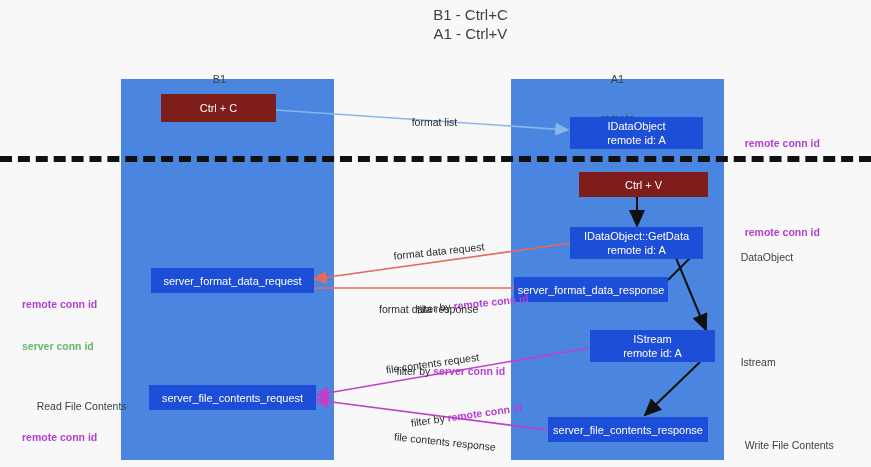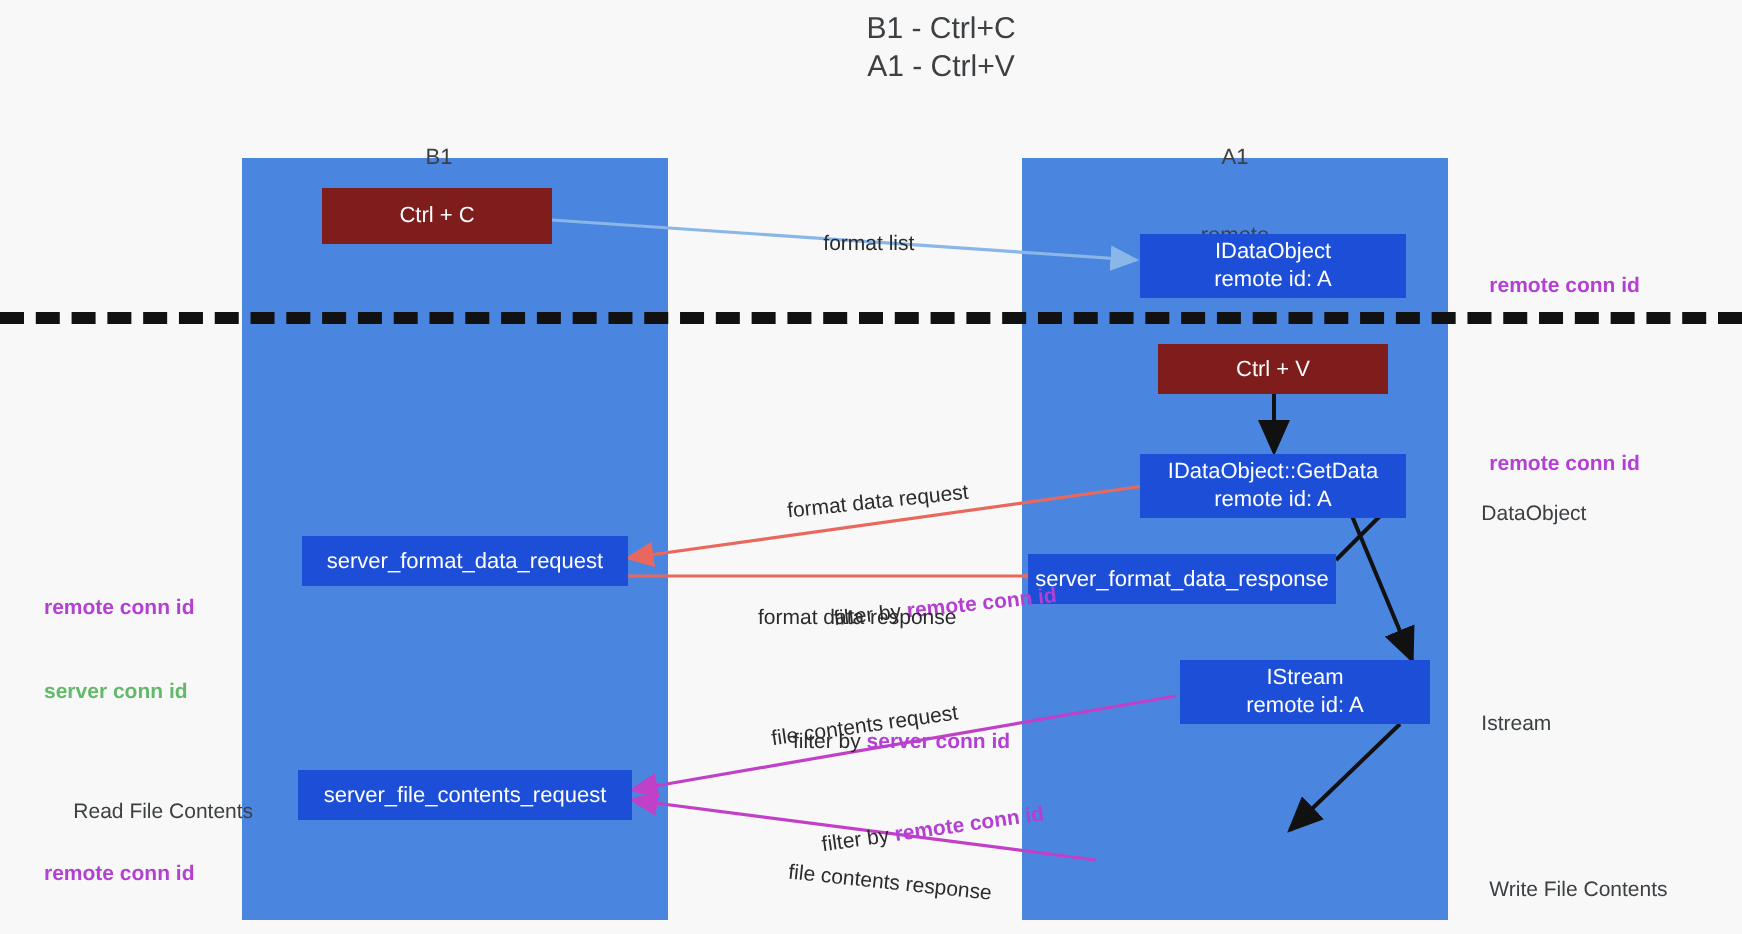--- a/index.html
+++ b/index.html
@@ -124,38 +124,41 @@
 
   <div class="node orange" style="left:151px;top:268px;width:163px;height:25px;">
     <span>server_format_data_request</span>
   </div>
 
   <div class="node orange" style="left:570px;top:117px;width:133px;height:32px;">
     <span>IDataObject
 remote id: A</span>
   </div>
 
-  <div class="node green" style="left:579px;top:172px;width:115px;height:25px;">
+  <div class="node green" style="left:579px;top:172px;width:129px;height:25px;">
     <span>Ctrl + V</span>
   </div>
 
   <div class="node orange" style="left:570px;top:227px;width:133px;height:32px;">
     <span>IDataObject::GetData
 remote id: A</span>
   </div>
 
   <div class="node orange" style="left:514px;top:277px;width:154px;height:25px;">
     <span>server_format_data_response</span>
   </div>
 
   <div class="node orange" style="left:590px;top:330px;width:125px;height:32px;">
     <span>IStream
 remote id: A</span>
   </div>
 
+  <div class="node orange" style="left:548px;top:417px;width:160px;height:25px;">
+    <span>server_file_contents_response</span>
+  </div>
 
   <div class="elabel" style="left:400px;top:101px;">
     <span>format list</span>
   </div>
 
   <div class="elabel" style="left:390px;top:221px;transform:rotate(-6deg);transform-origin:left top;">
     <div>format data request</div>
     <div>
       <span>filter by </span><span class="hl-remote">remote conn id</span>
     </div>

